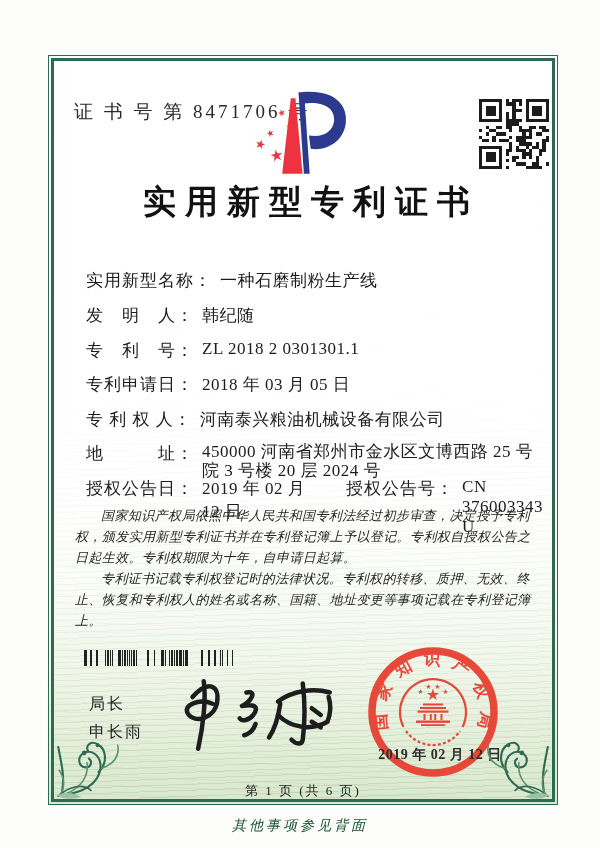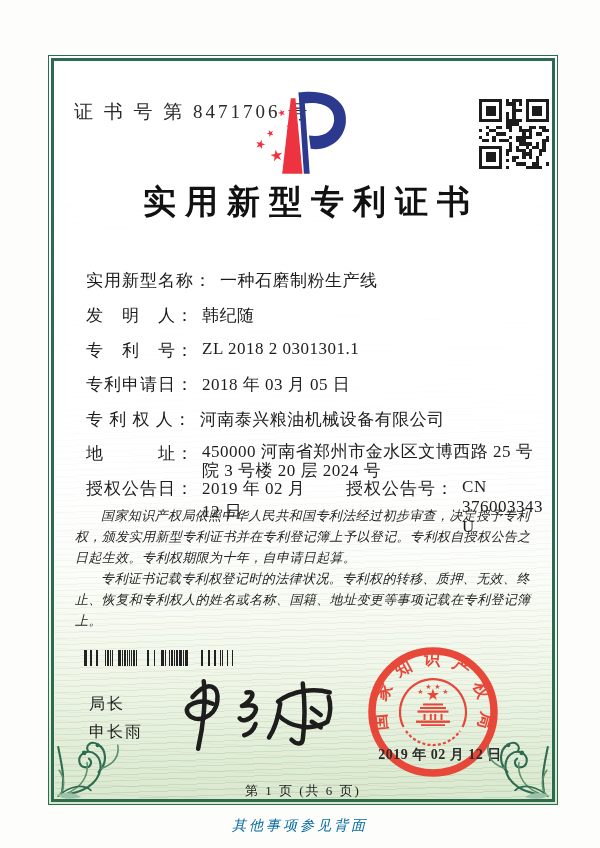--- a/index.html
+++ b/index.html
@@ -65,21 +65,21 @@
   }
   .page-no{
     position:absolute;left:0;top:726px;width:100%;text-align:center;
     font-size:13px;letter-spacing:2px;color:#222;
   }
   .flourish{position:absolute;bottom:5px;width:92px;height:96px;}
   .flourish.left{left:5px;}
   .flourish.right{right:5px;transform:scaleX(-1);}
   .back-note{
     position:absolute;left:0;top:817px;width:100%;text-align:center;
-    font-style:italic;font-size:14px;letter-spacing:3px;color:#0369a1;
+    font-style:italic;font-size:14px;letter-spacing:3px;color:#14532d;
   }
   svg text.star{font-family:"DejaVu Sans",sans-serif;}
 </style>
 </head>
 <body>
 
 <div class="page">
   <div class="frame">
     <div class="guilloche"></div>
 

